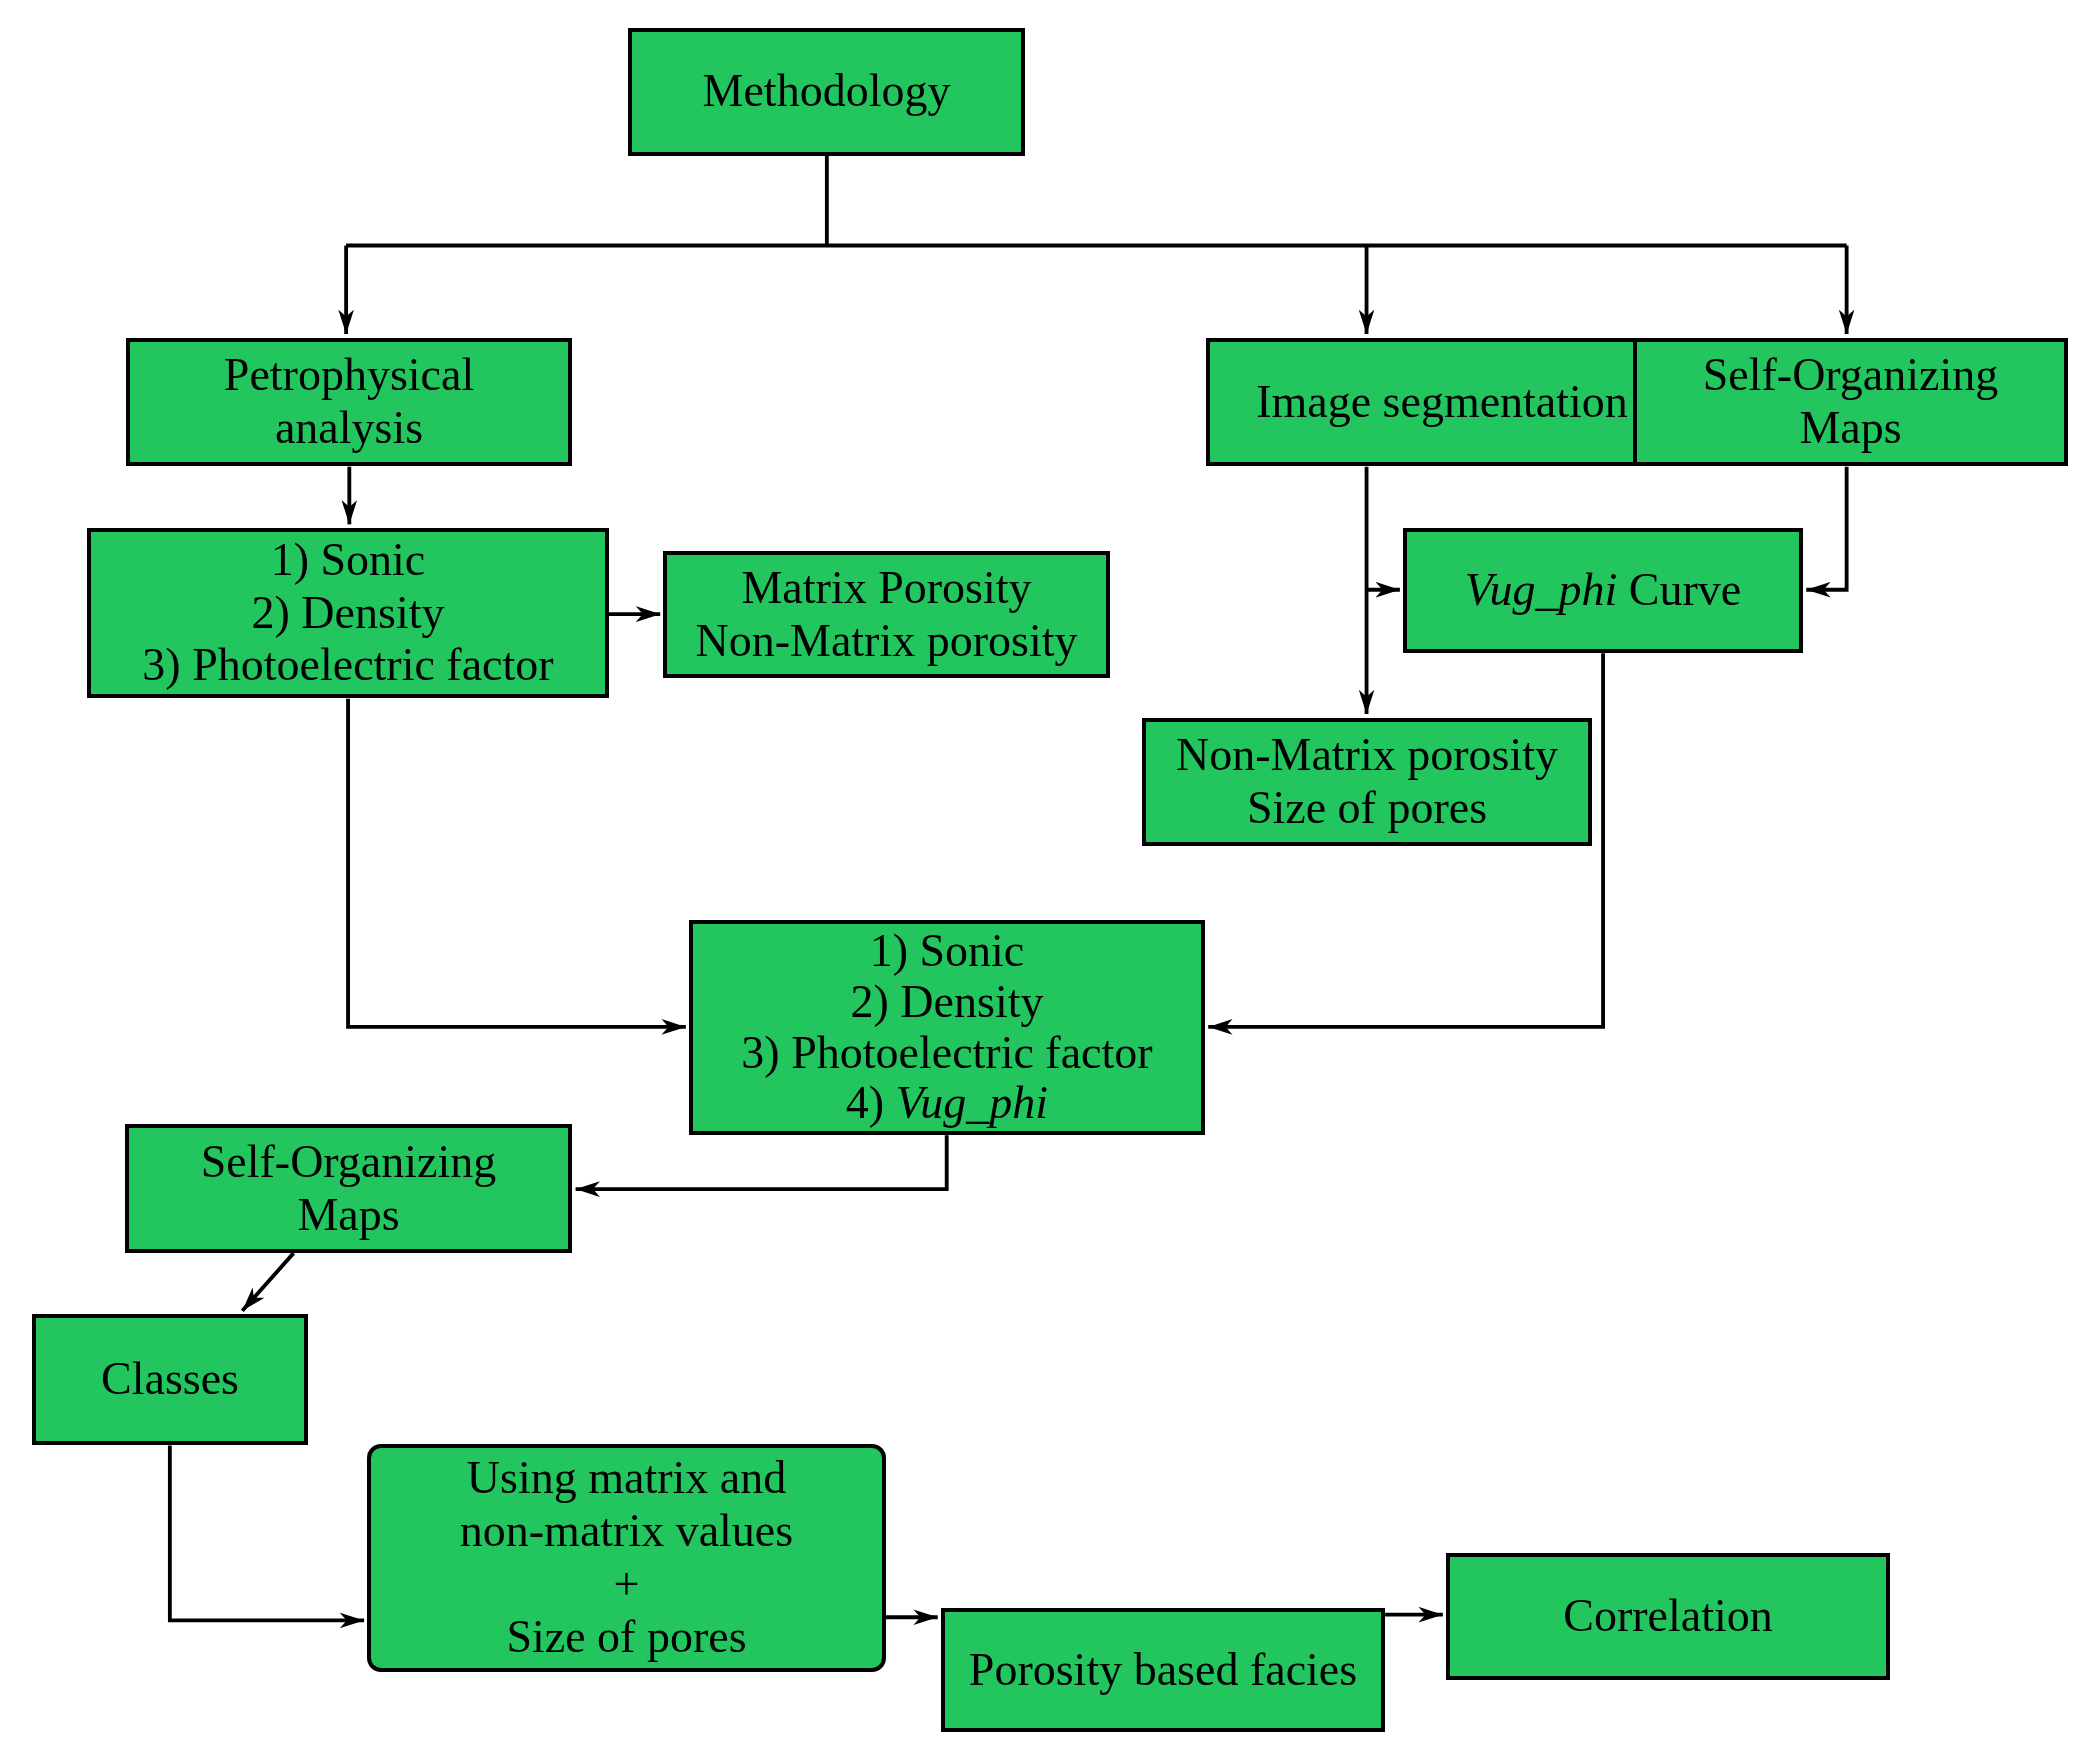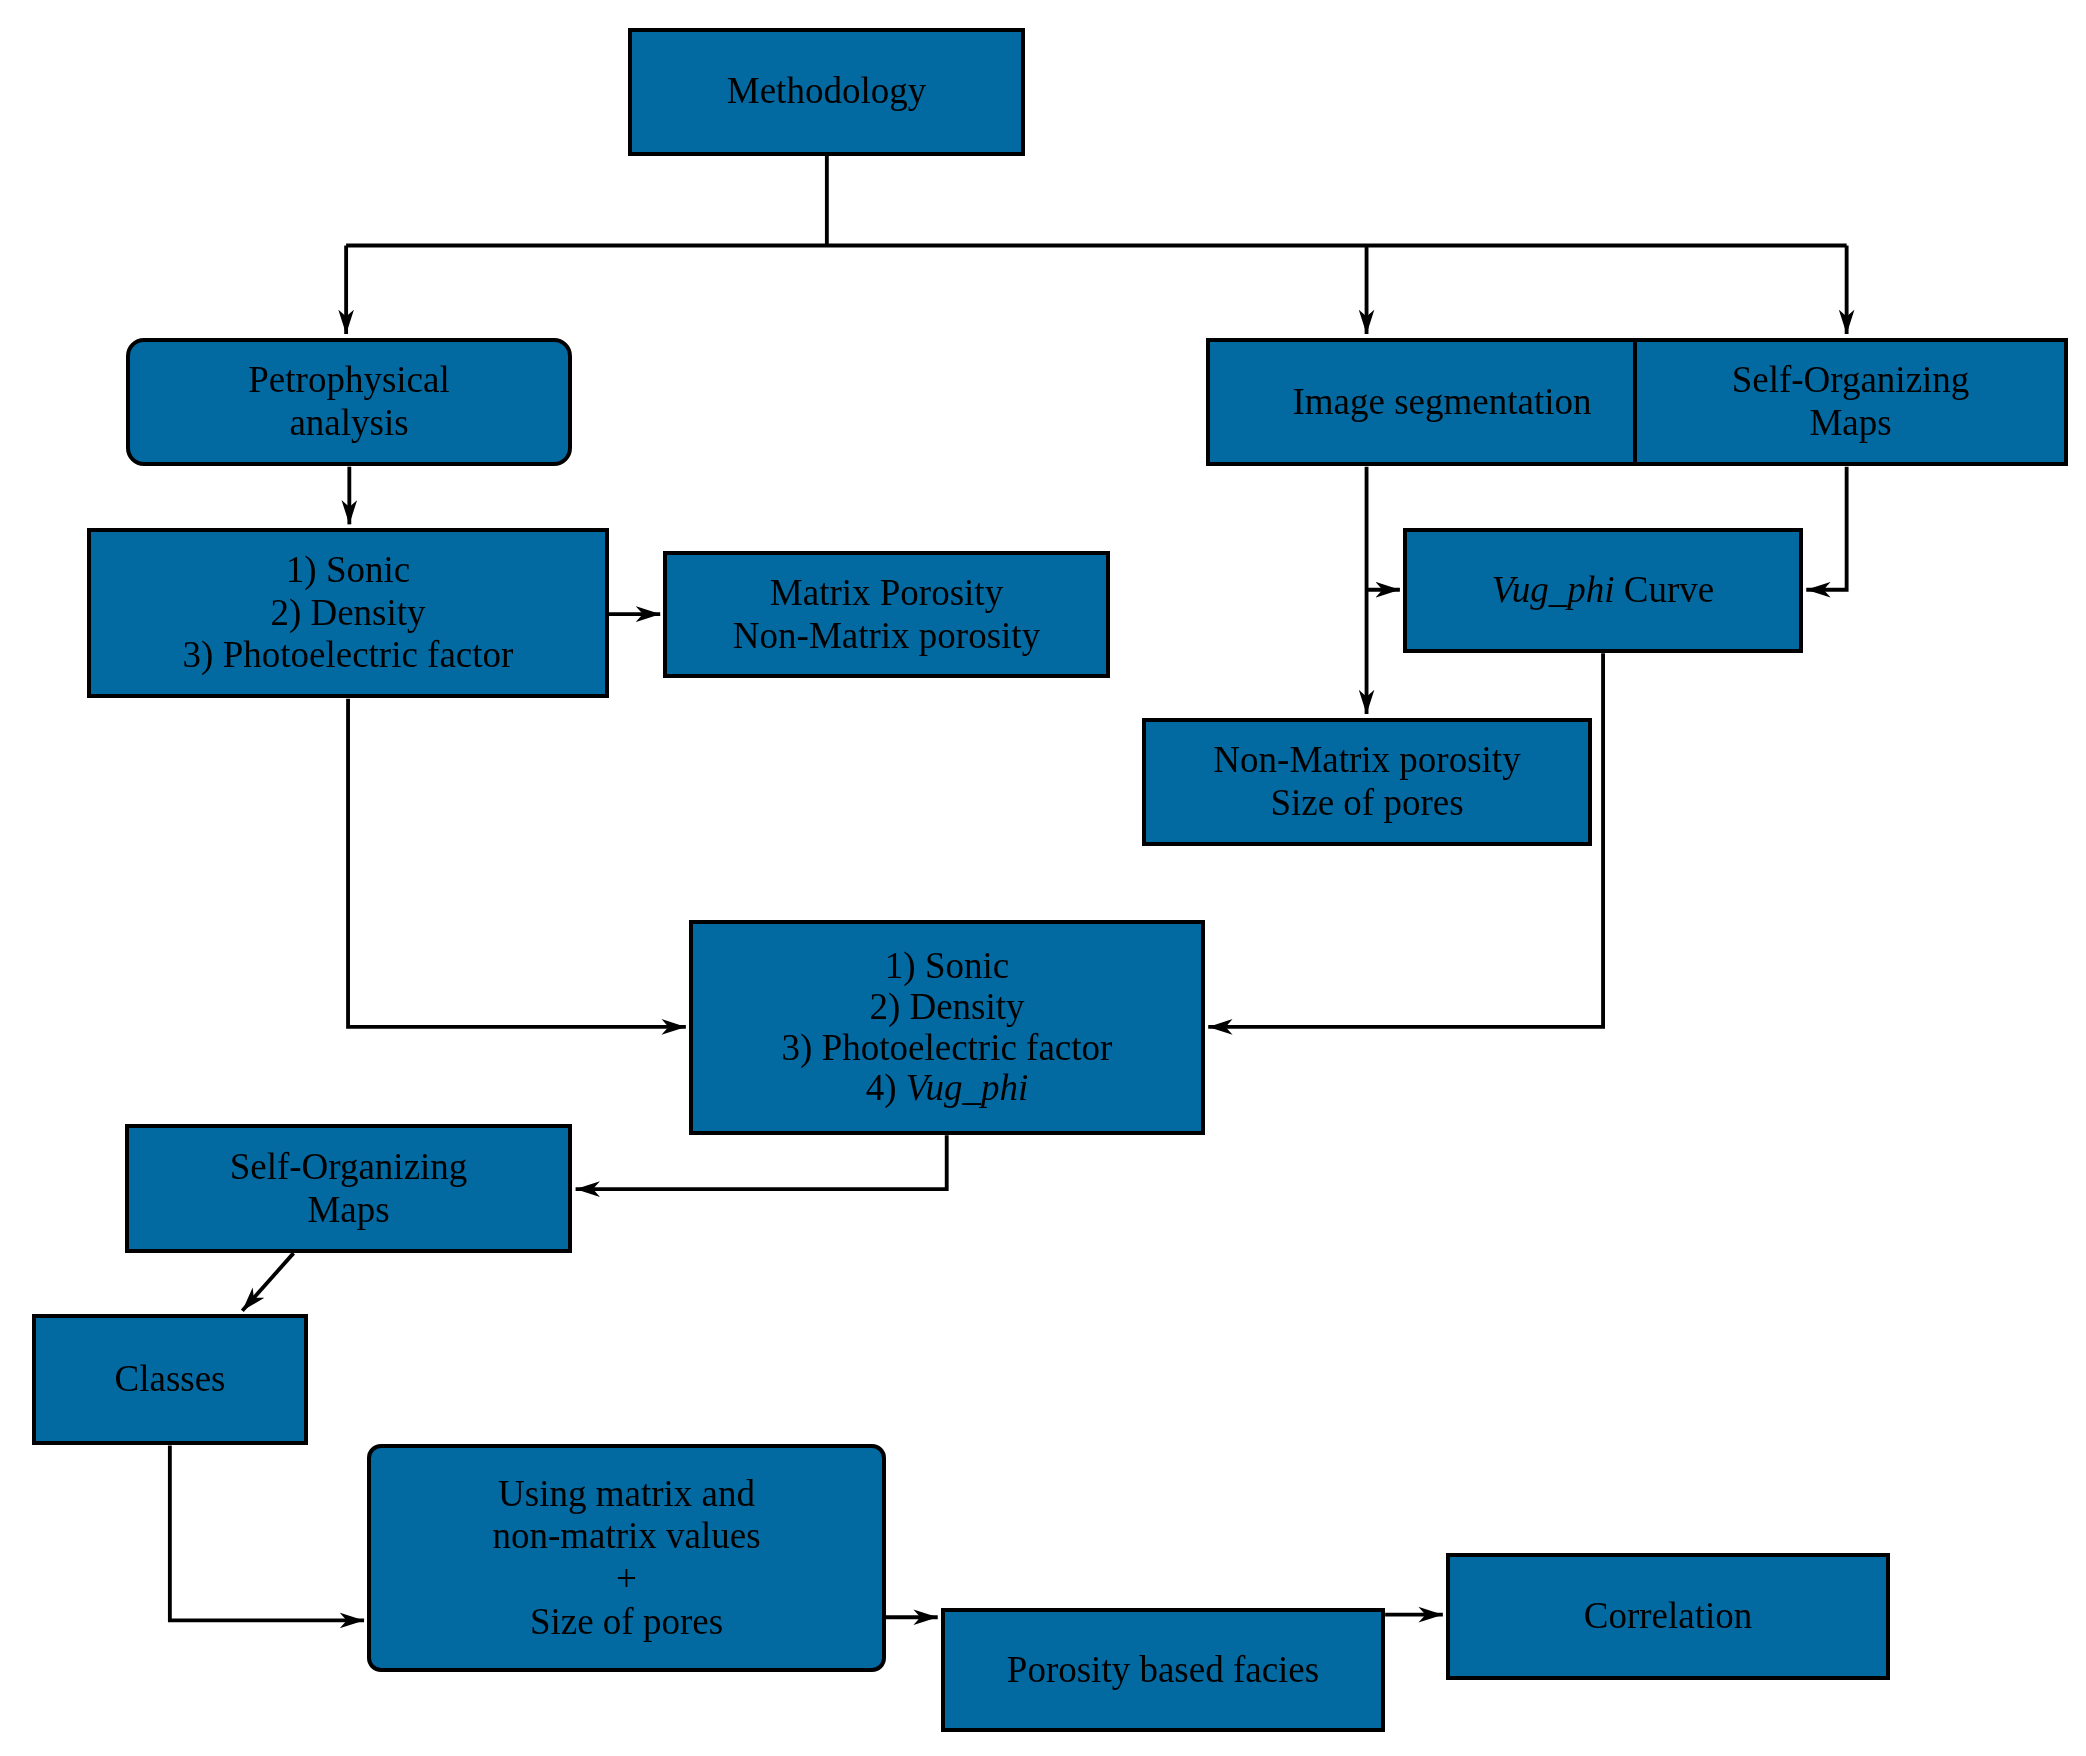--- a/index.html
+++ b/index.html
@@ -3,28 +3,28 @@
 <meta charset="utf-8">
 <style>
   html,body{margin:0;padding:0;}
   body{
     width:2087px;height:1757px;position:relative;background:#ffffff;
     font-family:"Liberation Serif","DejaVu Serif",serif;color:#000;
     overflow:hidden;
   }
   svg.connectors{position:absolute;left:0;top:0;width:2087px;height:1757px;}
   .box{
-    position:absolute;box-sizing:border-box;border:4.5px solid #000;background:#0369a1;
+    position:absolute;box-sizing:border-box;border:4.5px solid #000;background:#22c55e;
     display:flex;flex-direction:column;align-items:center;justify-content:center;
-    text-align:center;font-size:37px;line-height:1.15;white-space:nowrap;
+    text-align:center;font-size:46px;line-height:1.15;white-space:nowrap;
   }
   .it{font-style:italic;}
   
   #b-methodology{left:628px;top:27.6px;width:397px;height:128px;}
-  #b-petro{left:126px;top:338px;width:446px;height:128px;border-radius:18px;}
+  #b-petro{left:126px;top:338px;width:446px;height:128px;}
   #b-imgseg{left:1166px;top:338px;width:472px;height:128px;margin-left:40px;}
   #b-som1{left:1633px;top:338px;width:435px;height:128px;}
   #b-logs3{left:87px;top:528px;width:522px;height:170px;}
   #b-matrix{left:663px;top:551px;width:447px;height:127px;align-items:center;}
   #b-vug{left:1403px;top:528px;width:400px;height:125px;}
   #b-nonmatrix{left:1142px;top:718px;width:450px;height:128px;}
   #b-logs4{left:689px;top:920px;width:516px;height:215px;line-height:1.1;}
   #b-som2{left:125px;top:1124px;width:447px;height:129px;}
   #b-classes{left:32px;top:1314px;width:276px;height:131px;}
   #b-using{left:367px;top:1444px;width:519px;height:228px;border-radius:14px;}

